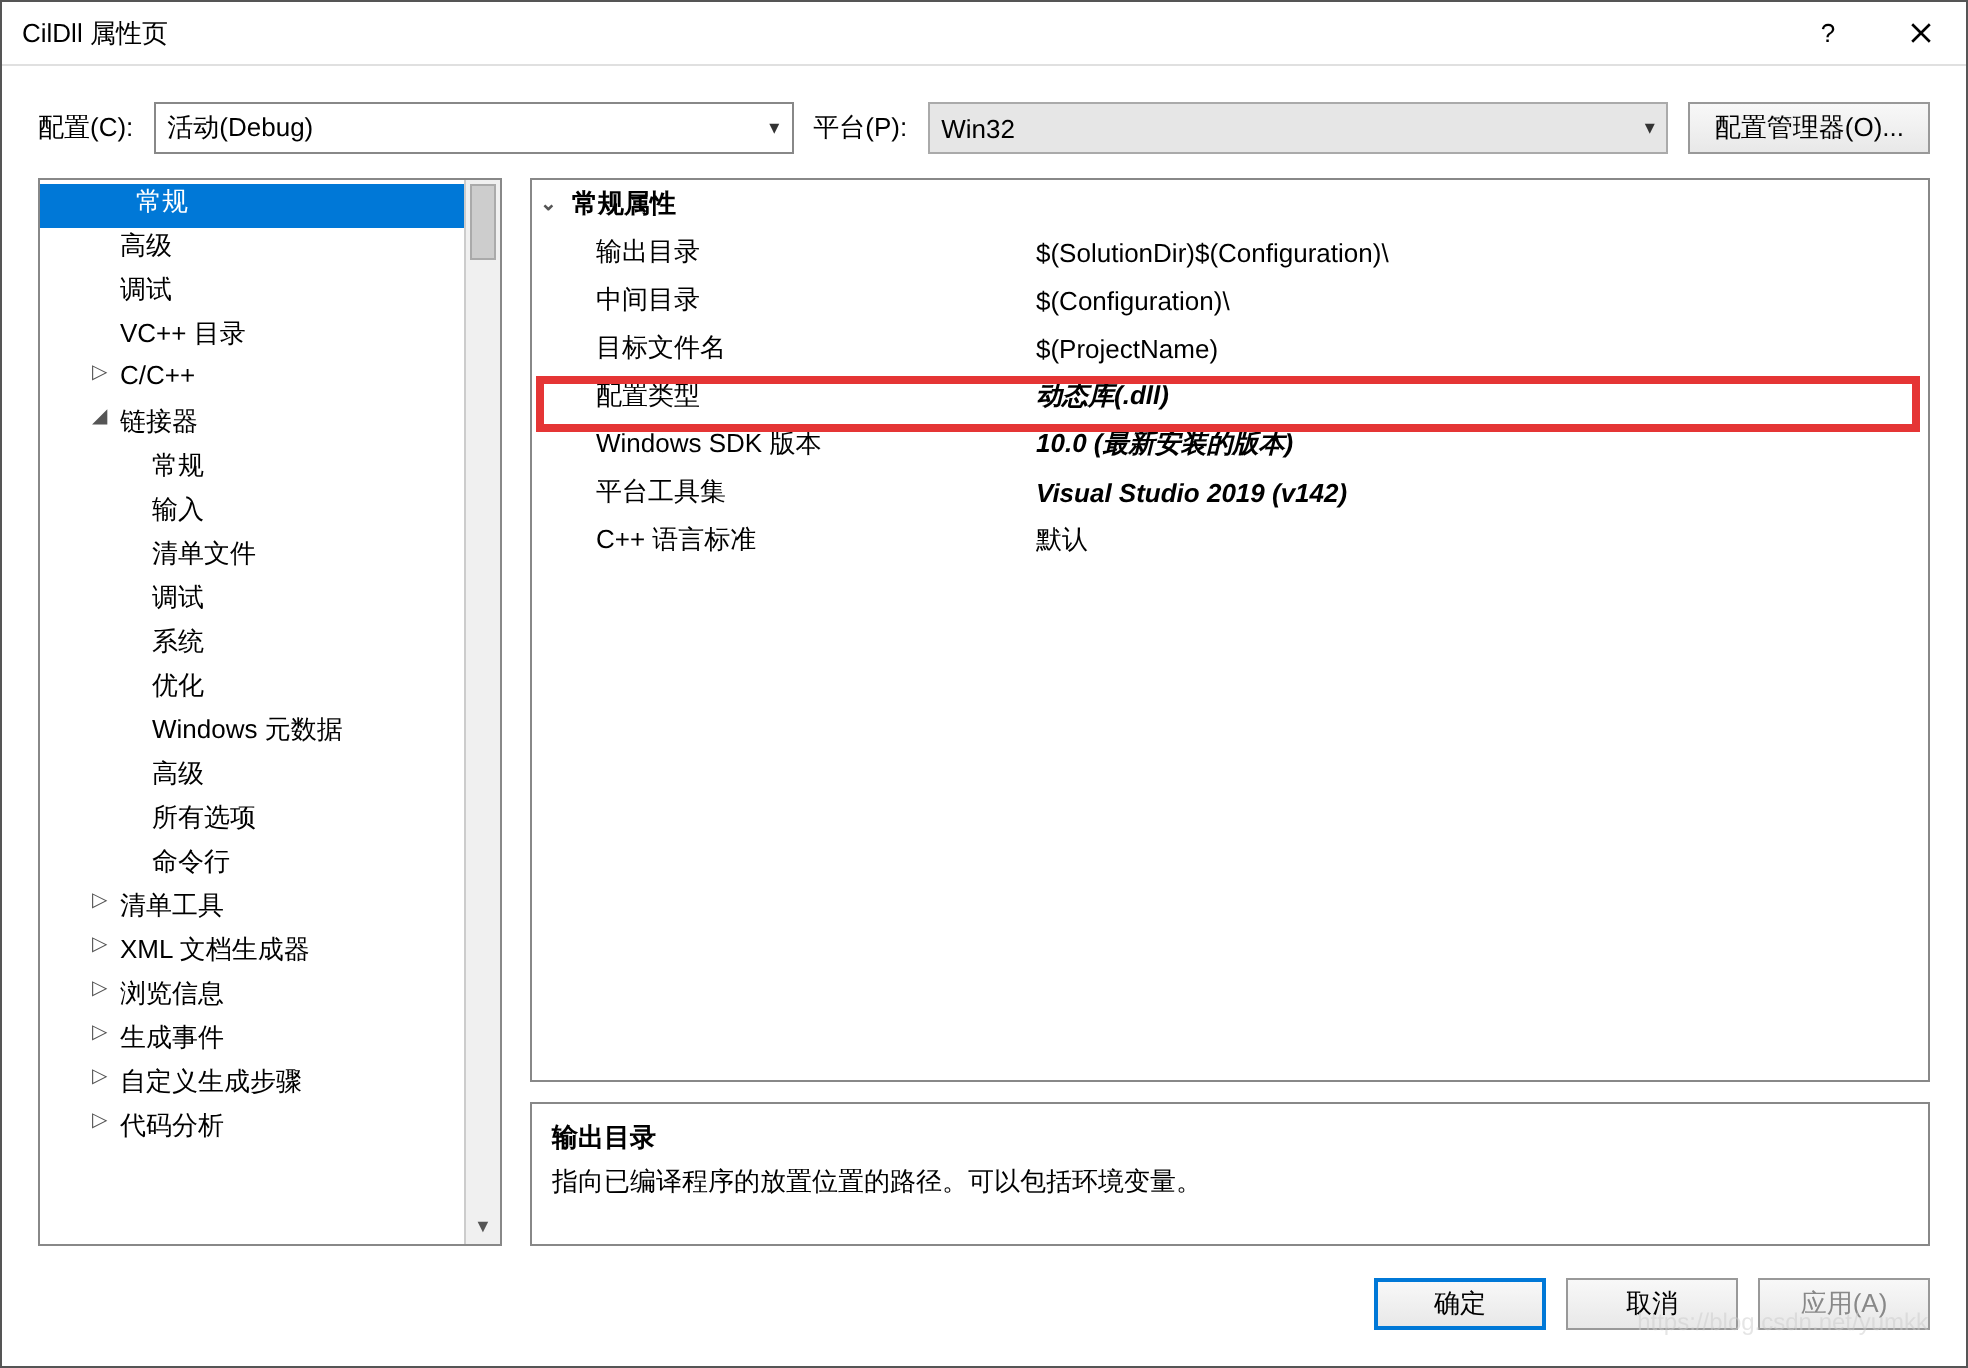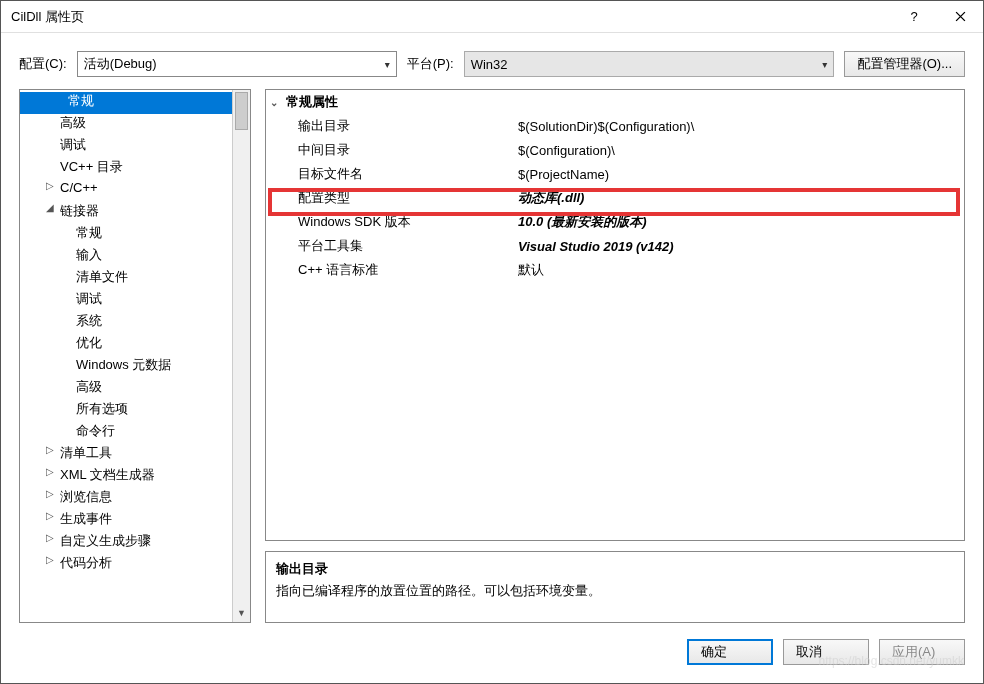--- a/index.html
+++ b/index.html
@@ -65,21 +65,21 @@
     border: 1px solid #aaa;
   }
   .btn {
     border: 1px solid #999;
     background: linear-gradient(#f8f8f8,#e8e8e8);
     height: 26px;
     min-width: 120px;
     padding: 0 12px;
     display: flex;
     align-items: center;
-    justify-content: flex-start;
+    justify-content: center;
     cursor: default;
   }
   .main {
     flex: 1;
     display: flex;
     gap: 14px;
     padding: 0 18px 6px 18px;
     min-height: 0;
   }
   .tree-wrap {

